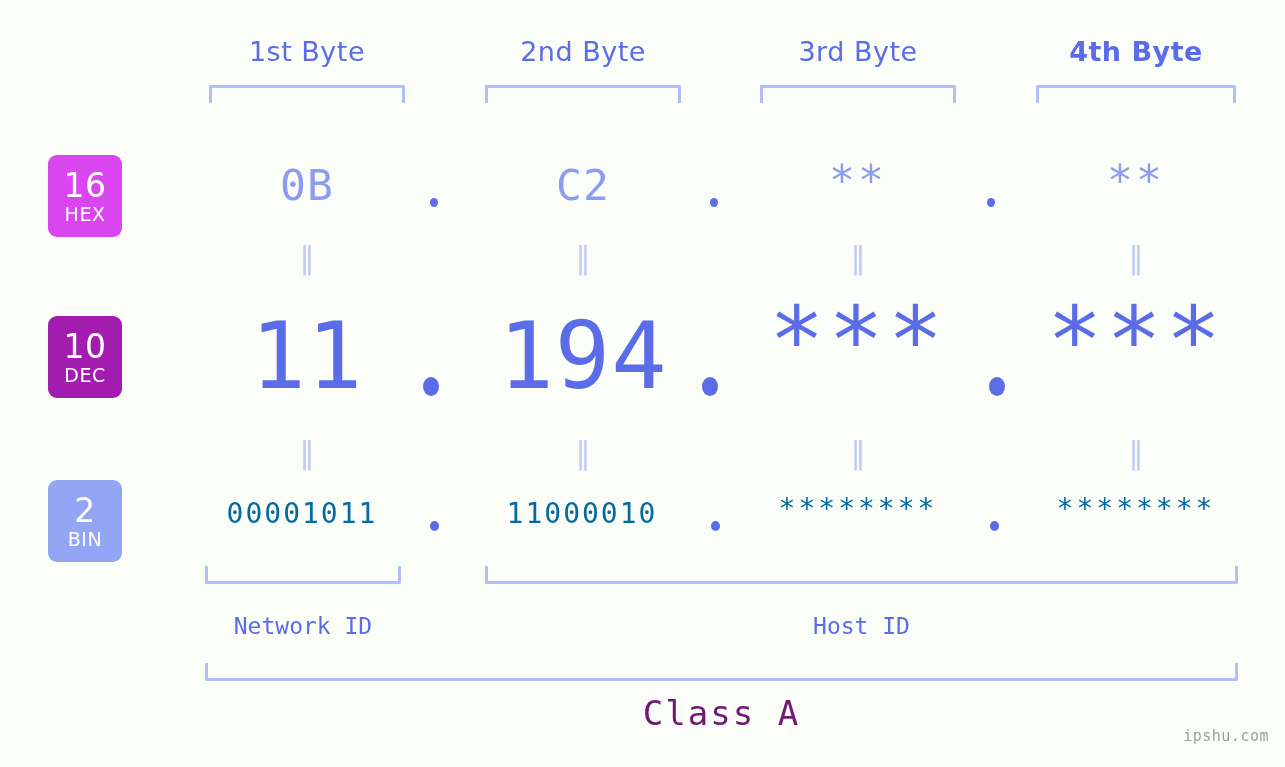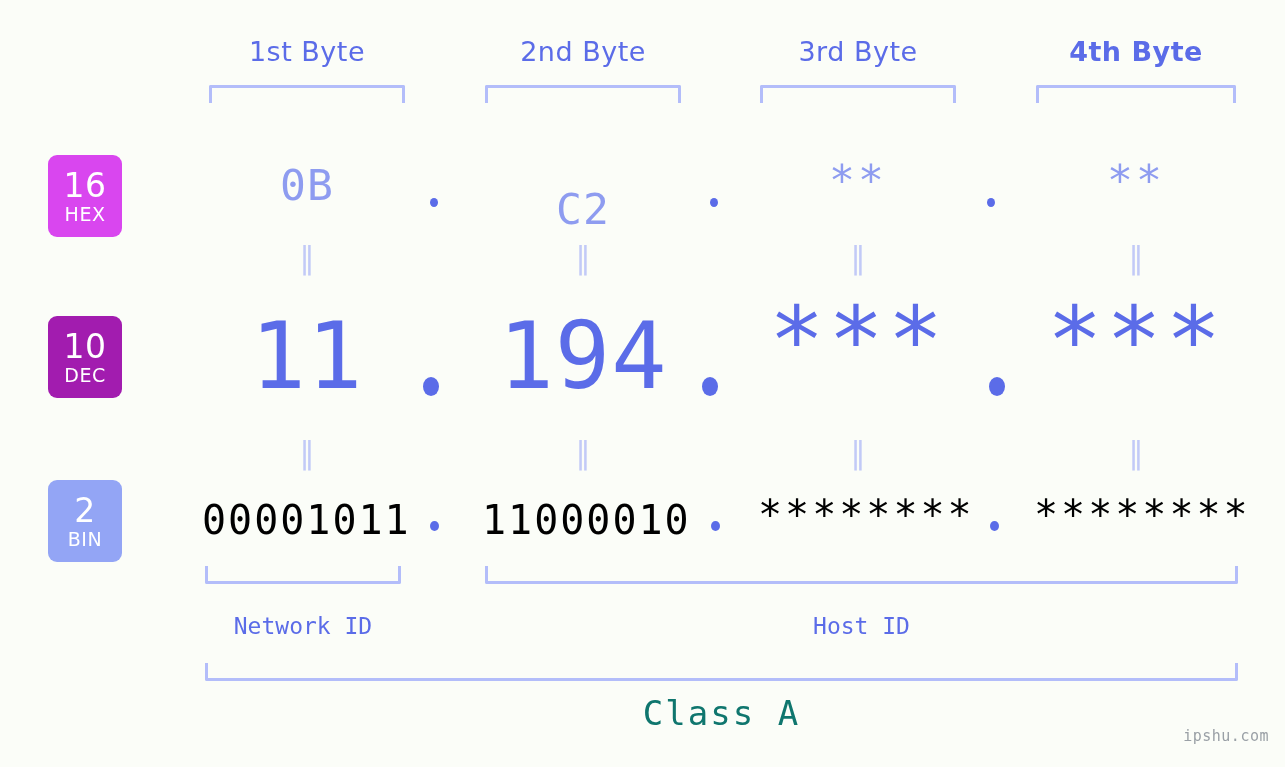--- a/index.html
+++ b/index.html
@@ -89,22 +89,22 @@
   .row-hex .cell.masked { color: #8e9cf0; letter-spacing: 3px; }
 
   .row-dec .cell {
     font-size: 92px;
     color: #5b6ce8;
     letter-spacing: 1px;
   }
   .row-dec .cell.masked { letter-spacing: 4px; }
 
   .row-bin .cell {
-    font-size: 40px;
-    color: #000000;
+    font-size: 28px;
+    color: #0369a1;
     letter-spacing: 2px;
   }
   .row-bin .cell.masked { letter-spacing: 3px; }
 
   
   .dot {
     position: absolute;
     border-radius: 50%;
     background: #5b6ce8;
   }
@@ -129,21 +129,21 @@
     text-align: center;
     color: #5b6ce8;
     font-family: "DejaVu Sans Mono", monospace;
     font-size: 23px;
     white-space: nowrap;
   }
 
   .class-label {
     position: absolute;
     text-align: center;
-    color: #0f766e;
+    color: #701a75;
     font-family: "DejaVu Sans Mono", monospace;
     font-size: 34px;
     letter-spacing: 2px;
     white-space: nowrap;
   }
 
   .watermark {
     position: absolute;
     right: 16px;
     bottom: 22px;
@@ -176,21 +176,21 @@
     <span class="num">10</span>
     <span class="abbr">DEC</span>
   </div>
   <div class="badge" style="left:48px; top:480px; background:#93a5f5;">
     <span class="num">2</span>
     <span class="abbr">BIN</span>
   </div>
 
   <div class="row-hex">
     <div class="cell" style="left:209px; top:160px; width:196px;">0B</div>
-    <div class="cell" style="left:485px; top:160px; width:196px;margin-top:24px;">C2</div>
+    <div class="cell" style="left:485px; top:160px; width:196px;">C2</div>
     <div class="cell masked" style="left:760px; top:155px; width:196px;">**</div>
     <div class="cell masked" style="left:1036px; top:155px; width:200px;">**</div>
     <div class="dot small" style="left:430px; top:198px;"></div>
     <div class="dot small" style="left:710px; top:198px;"></div>
     <div class="dot small" style="left:987px; top:198px;"></div>
   </div>
 
   <div class="eq" style="left:209px; top:243px; width:196px;">‖</div>
   <div class="eq" style="left:485px; top:243px; width:196px;">‖</div>
   <div class="eq" style="left:760px; top:243px; width:196px;">‖</div>

